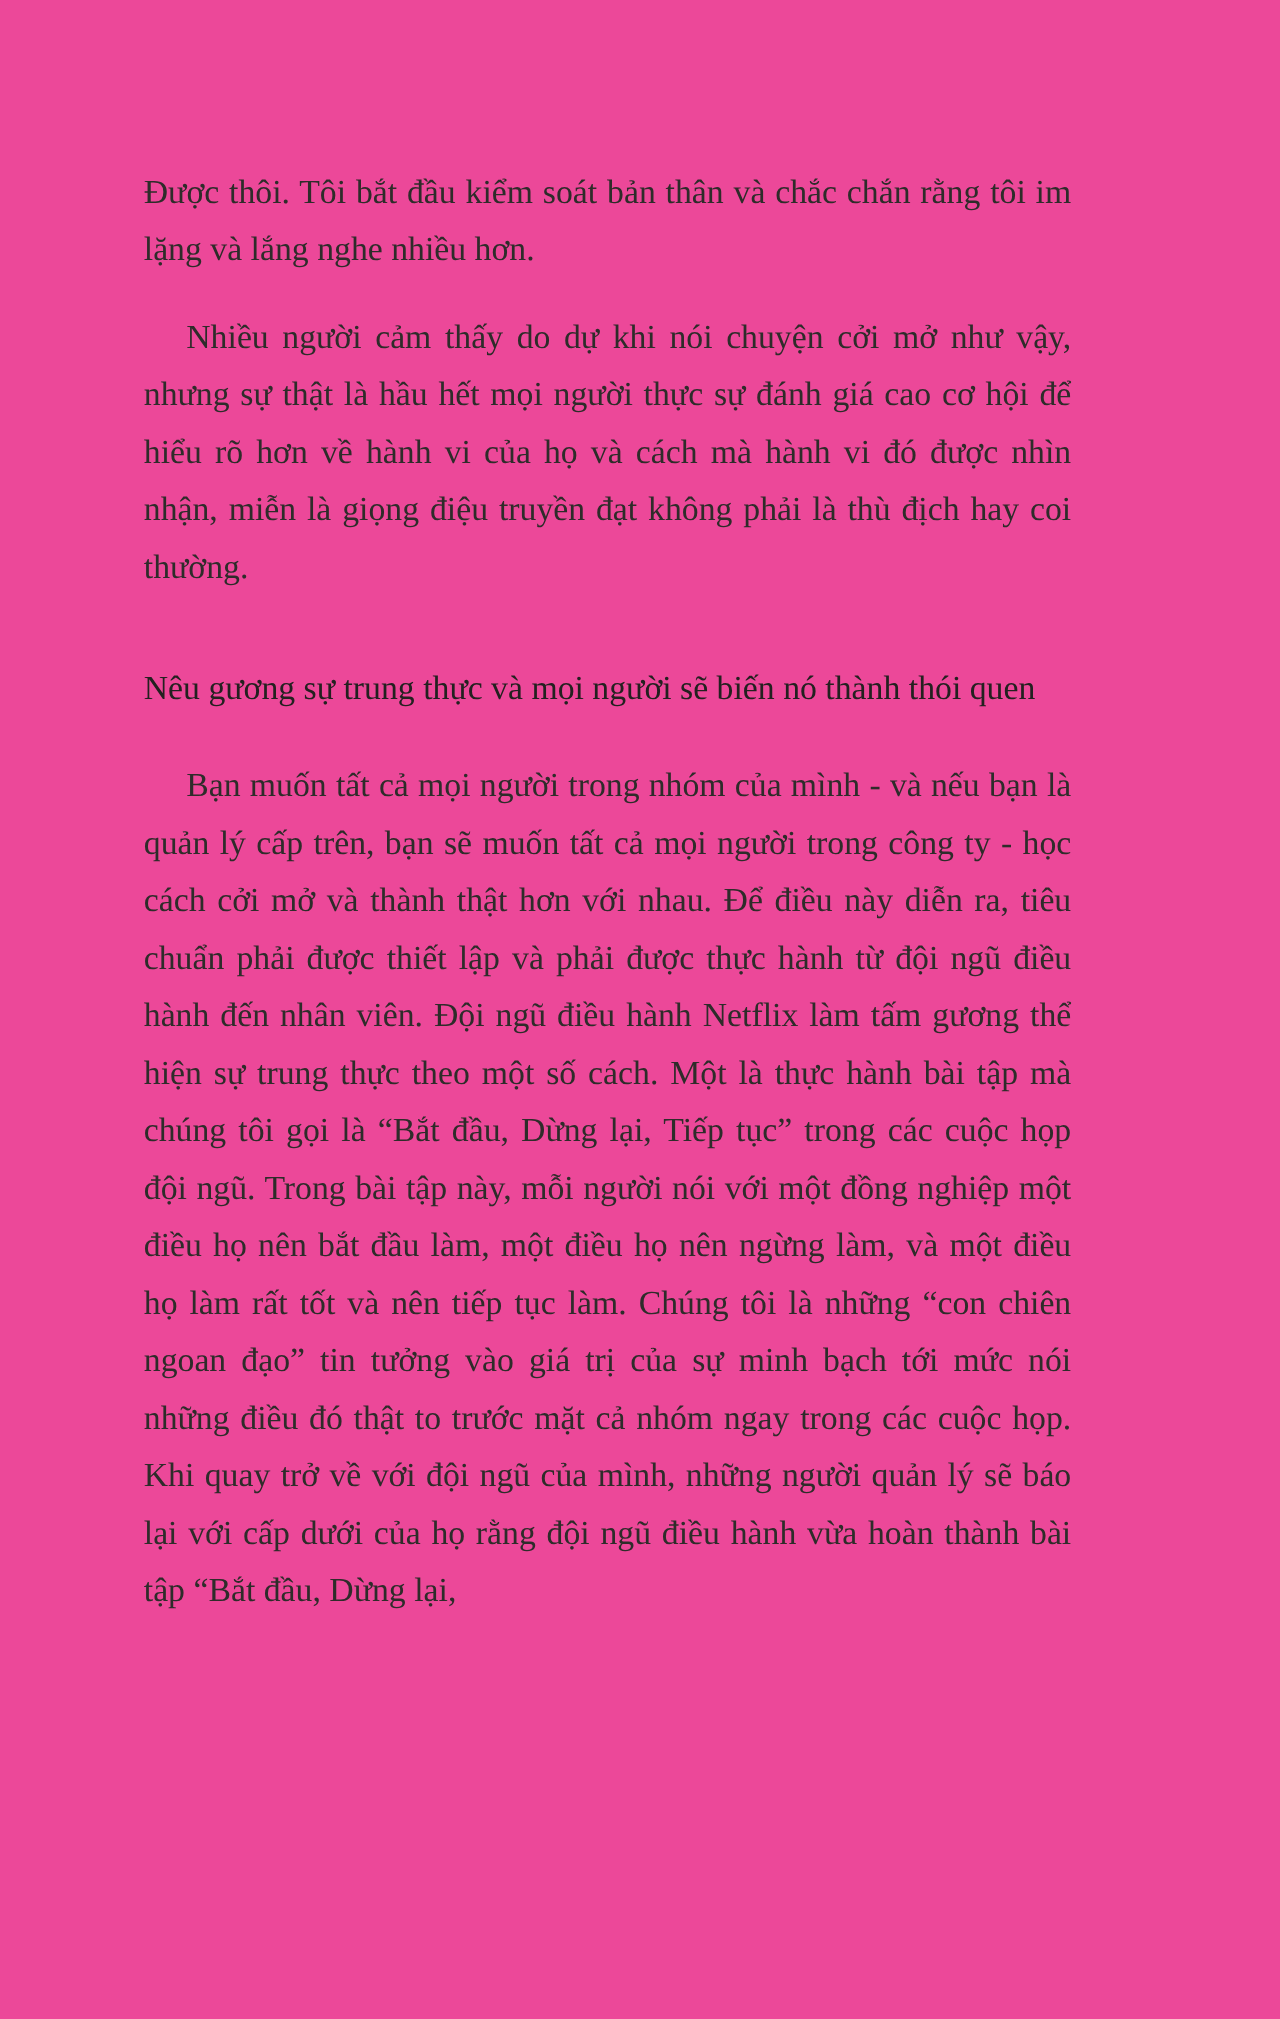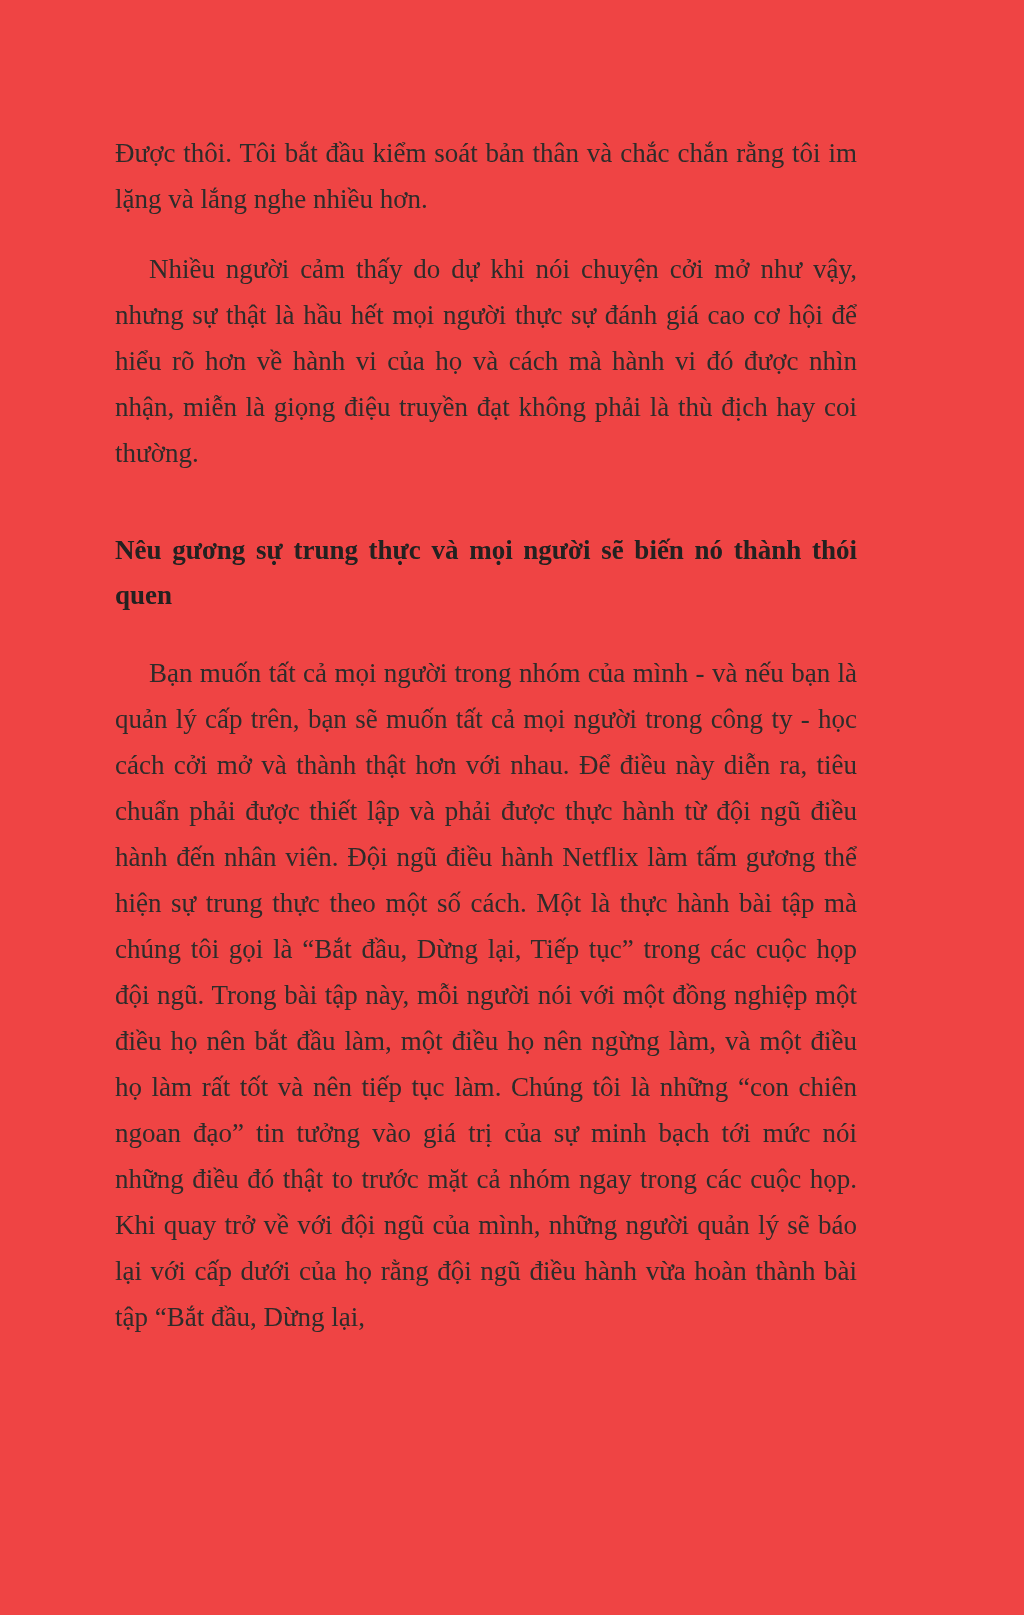--- a/index.html
+++ b/index.html
@@ -4,21 +4,21 @@
 <style>
   html, body {
     margin: 0;
     padding: 0;
     background: #ffffff;
   }
   .page {
     position: relative;
     width: 1024px;
     height: 1615px;
-    background: #ef4444;
+    background: #ec4899;
     font-family: "Liberation Serif", serif;
     color: #2e2c2a;
     overflow: hidden;
     box-sizing: border-box;
   }
   .content {
     position: absolute;
     left: 115px;
     width: 742px;
     top: 130px;
@@ -28,21 +28,21 @@
   }
   .para {
     margin: 0 0 24px 0;
   }
   .para.indent {
     text-indent: 34px;
   }
   .heading {
     font-size: 27px;
     line-height: 45px;
-    font-weight: bold;
+    font-weight: normal;
     color: #232120;
     text-align: justify;
     margin: 52px 0 32px 0;
   }
   .footer {
     position: absolute;
     left: 76px;
     top: 1483px;
     display: flex;
     align-items: baseline;

